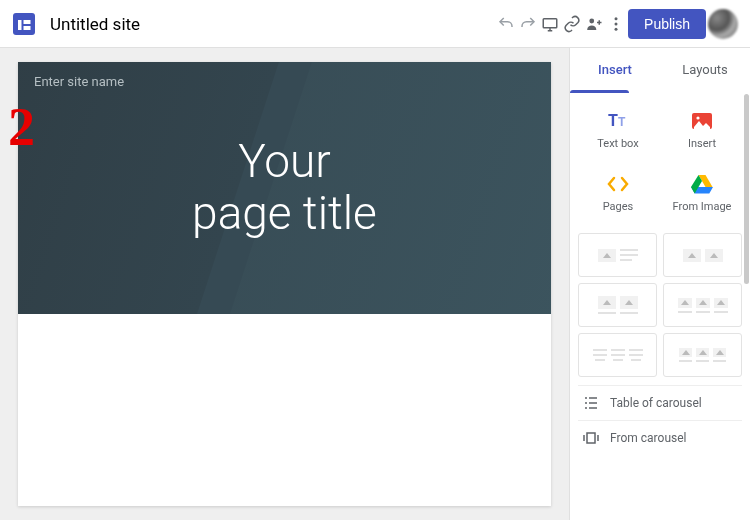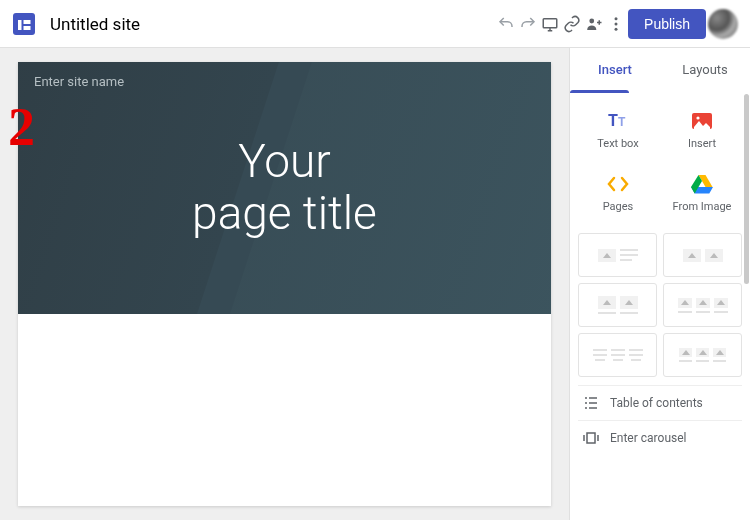--- a/index.html
+++ b/index.html
@@ -250,27 +250,27 @@
             </div>
         </div>
       </div>
 
       <div class="list-row">
         <div class="r-icon">
             <svg width="16" height="14" viewBox="0 0 16 14" stroke="#5f6368" stroke-width="1.5">
               <path d="M2 2h2M6 2h8M2 7h2M6 7h8M2 12h2M6 12h8"></path>
             </svg>
           </div>
-        <div>Table of contents</div>
+        <div>Table of carousel</div>
       </div>
       <div class="list-row">
         <div class="r-icon">
             <svg width="16" height="14" viewBox="0 0 16 14" fill="none" stroke="#5f6368" stroke-width="1.5">
               <rect x="4" y="2" width="8" height="10"></rect>
               <path d="M1 4v6M15 4v6"></path>
             </svg>
           </div>
-        <div>Enter carousel</div>
+        <div>From carousel</div>
       </div>
     </div>
     <div class="scroll-ind"></div>
   </div>
 </div>
 
 </body></html>

